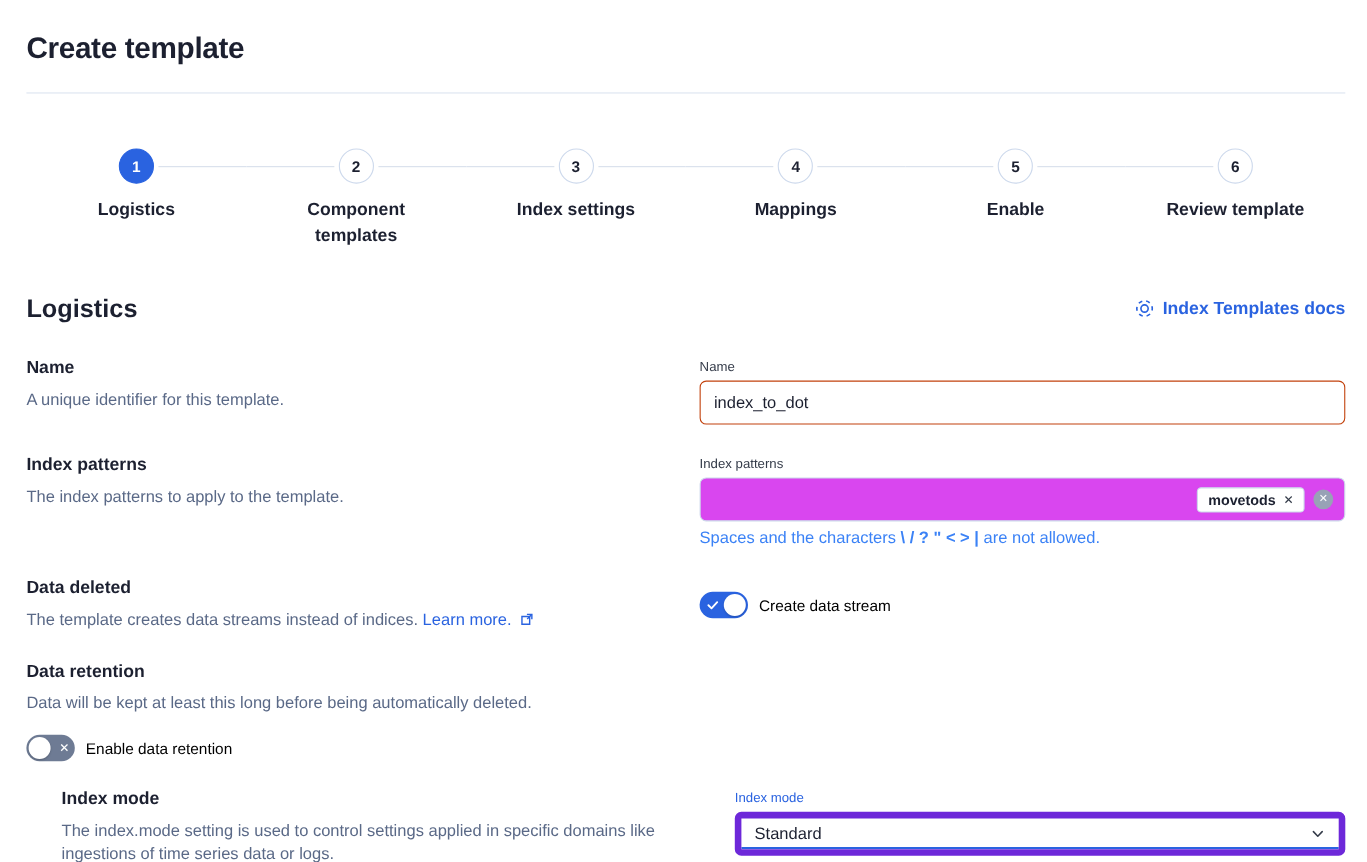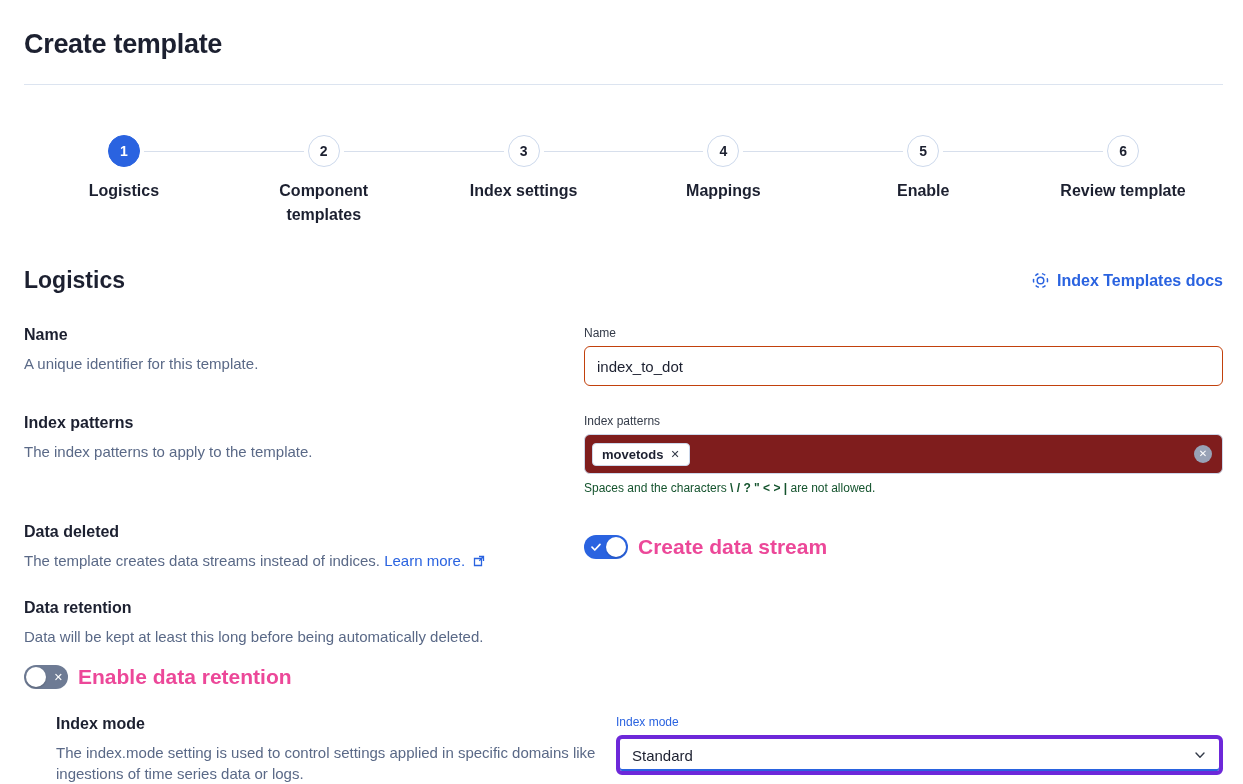--- a/index.html
+++ b/index.html
@@ -26,61 +26,61 @@
   .step-label { margin-top:12px; font-size:16px; font-weight:600; color:#1c2030; text-align:center;
     line-height:24px; max-width:150px; }
 
   
   .section-header { display:flex; align-items:center; justify-content:space-between; margin-top:40px; }
   .section-title { font-size:23px; font-weight:700; color:#1c2030; }
   .docs-link { display:flex; gap:8px; color:var(--accent,#2a63e0);
     font-size:16px; font-weight:600; text-decoration:none; cursor:pointer; }
 
   
-  .form-row { display:flex; margin-top:30px; }
+  .form-row { display:flex; gap:52px; margin-top:30px; }
   .row-desc { width:560px; flex-shrink:0; }
   .row-field { flex:1; min-width:0; }
   .row-heading { font-size:16px; font-weight:700; color:#1c2030; }
   .row-text { margin-top:9px; font-size:15px; line-height:21px; color:#5a6987; }
   .inline-link { color:var(--accent,#2a63e0); font-weight:500; text-decoration:none; cursor:pointer; }
 
   .field-label { font-size:12px; font-weight:500; color:#343b49; margin-bottom:6px; }
   .field-label.focused { color:var(--accent,#2a63e0); }
 
   .text-input { width:100%; height:40px; border:1px solid #c2410c; border-radius:6px;
     padding:0 12px; font-size:15px; color:#1c2030; font-family:inherit; background:#fff; }
 
   
   .combo { position:relative; width:100%; height:40px; border:1px solid #ccd7ea; border-radius:6px;
-    background:#7f1d1d; display:flex; align-items:center; padding:0 36px 0 7px; }
+    background:#d946ef; display:flex; align-items:center; padding:0 36px 0 7px;justify-content:flex-end; }
   .pill { display:inline-flex; align-items:center; gap:7px; border:1px solid #ccd7ea; border-radius:4px;
     background:#fff; padding:3px 9px; font-size:13px; font-weight:600; color:#1c2030; }
   .pill-x { font-size:11px; color:#343b49; cursor:pointer; font-weight:400; }
   .combo-clear { position:absolute; right:10px; top:50%; transform:translateY(-50%);
     width:18px; height:18px; border-radius:50%; background:#98a2b6; border:none; cursor:pointer;
     display:flex; align-items:center; justify-content:center; color:#fff; font-size:10px; line-height:1; }
-  .helper { margin-top:7px; font-size:12px; color:#14532d; }
+  .helper { margin-top:7px; font-size:15px; color:#3b82f6; }
   .helper b { font-weight:700; }
 
   
   .toggle-row { display:flex; align-items:center; }
   .toggle { position:relative; width:44px; height:24px; border-radius:12px; cursor:pointer; flex-shrink:0; }
   .toggle.on { background:var(--accent,#2a63e0); }
   .toggle.off { background:#6e7b94; }
   .toggle .knob { position:absolute; top:2px; width:20px; height:20px; border-radius:50%; background:#fff;
     box-shadow:0 1px 2px rgba(0,0,0,.2); }
   .toggle.on .knob { right:2px; }
   .toggle.off .knob { left:2px; }
   .toggle-glyph { position:absolute; top:50%; transform:translateY(-50%); color:#fff; display:flex; }
   .toggle.on .toggle-glyph { left:6px; }
   .toggle.off .toggle-glyph { right:5px; }
-  .toggle-label { margin-left:10px; font-size:21px; color:#ec4899;font-weight:bold; }
-
-  
-  .select { position:relative; width:100%; height:40px; border:4px solid #6d28d9; border-radius:6px;
+  .toggle-label { margin-left:10px; font-size:14px; color:#000000; }
+
+  
+  .select { position:relative; width:100%; height:40px; border:6px solid #6d28d9; border-radius:6px;
     background:#fff; display:flex; align-items:center; padding:0 36px 0 12px; cursor:pointer;
     box-shadow:inset 0 -2px 0 var(--accent,#2a63e0); }
   .select-value { font-size:15px; color:#1c2030; }
   .select-chevron { position:absolute; right:12px; top:50%; transform:translateY(-50%); display:flex; }
 
   .mt-12 { margin-top:12px; } .mt-18 { margin-top:18px; }
   .row-gap-lg { margin-top:28px; }
   svg { display:block; }
 </style>
 </head>

